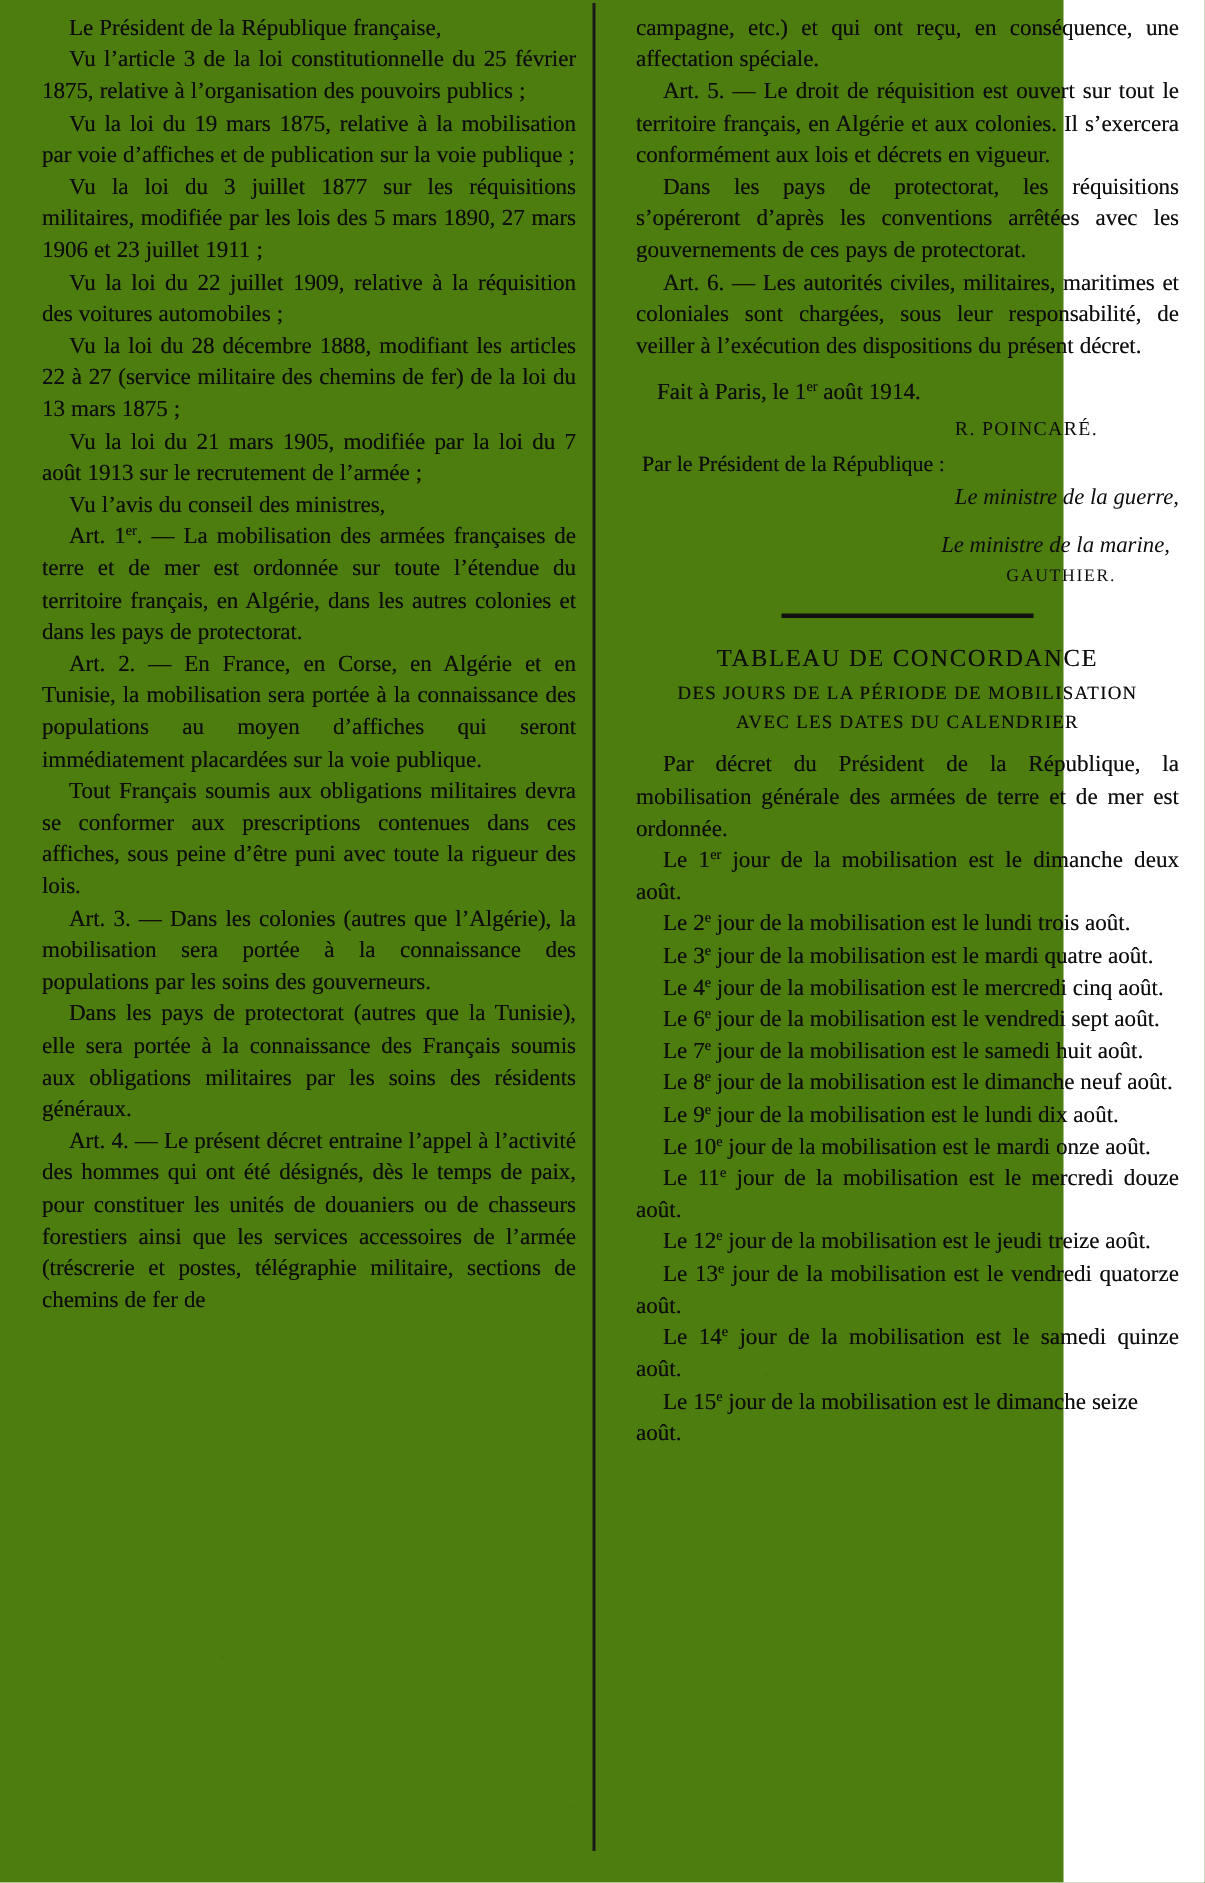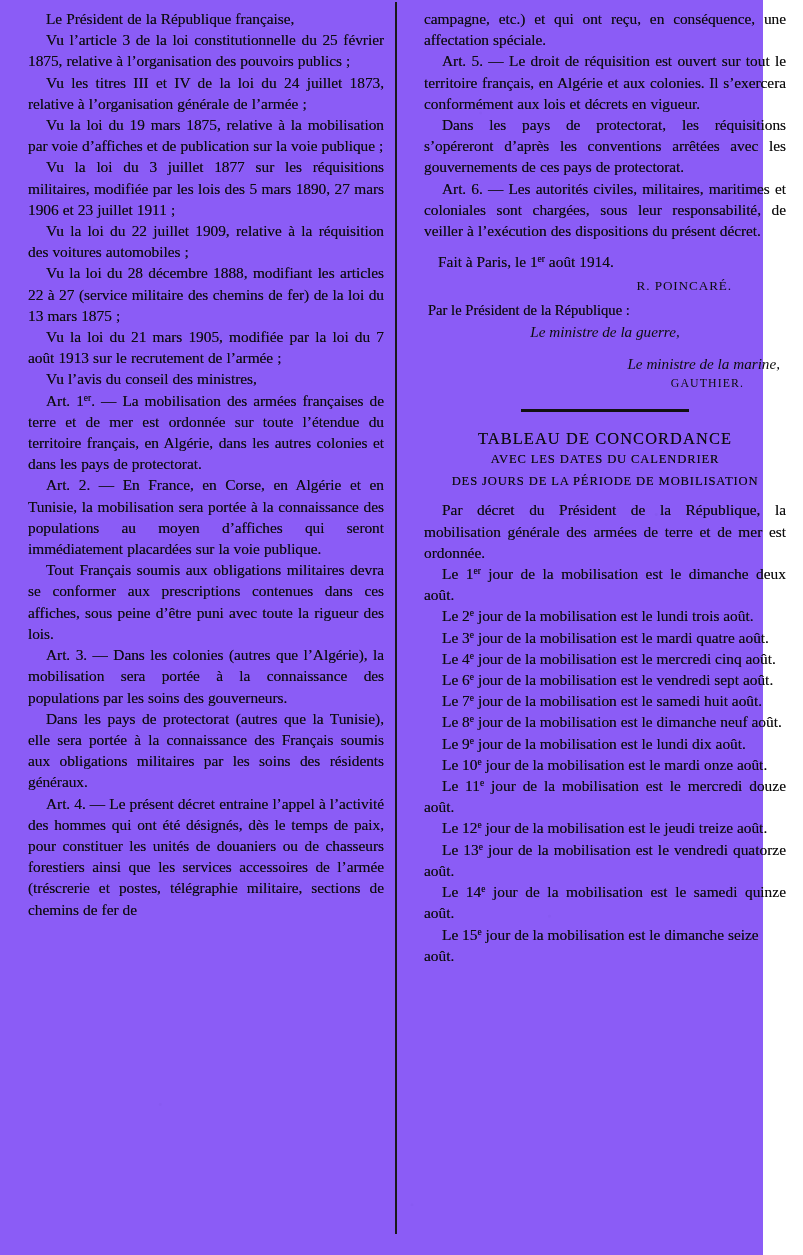--- a/index.html
+++ b/index.html
@@ -11,23 +11,23 @@
     width: 803px;
     height: 1255px;
     overflow: hidden;
     font-family: "Liberation Serif", "DejaVu Serif", serif;
     color: #0d0d0d;
   }
 
   
   #page {
     position: relative;
-    width: 763px;
+    width: 709px;
     height: 1255px;
-    background: #8b5cf6;
+    background: #4d7c0f;
     box-sizing: border-box;
   }
   
   #page::before {
     content: "";
     position: absolute;
     inset: 0;
     pointer-events: none;
     background:
       radial-gradient(circle at 12% 18%, rgba(0,0,0,0.030) 0 1px, transparent 2px),
@@ -109,21 +109,21 @@
     font-size: 14.6px;
     line-height: 20px;
     text-align: left;
     text-indent: 4px;
   }
   .sig-role {
     margin: 2px 0 0 0;
     font-size: 15.2px;
     line-height: 20px;
     font-style: italic;
-    text-align: center;
+    text-align: right;
   }
   .sig-role.right {
     text-align: right;
     padding-right: 6px;
     margin-top: 12px;
   }
   .sig-sub {
     margin: 1px 0 0 0;
     font-size: 11.8px;
     line-height: 17px;
@@ -195,21 +195,20 @@
 <div id="page">
 
   <div id="column-rule"></div>
 
   <div id="columns">
 
     <div class="column" id="col-left">
 
       <p class="para">Le Président de la République française,</p>
       <p class="para">Vu l’article 3 de la loi constitutionnelle du 25 février 1875, relative à l’organisation des pouvoirs publics ;</p>
-      <p class="para">Vu les titres III et IV de  la loi du 24 juillet 1873, relative à l’organisation générale de l’armée ;</p>
       <p class="para">Vu la loi du 19 mars 1875, relative à la mobilisation par voie d’affiches et de publication sur la voie publique ;</p>
       <p class="para">Vu la loi du 3 juillet 1877 sur les réquisitions militaires, modifiée par les lois des 5 mars 1890, 27 mars 1906 et 23 juillet 1911 ;</p>
       <p class="para">Vu la loi du 22 juillet 1909, relative à la réquisition des voitures automobiles ;</p>
       <p class="para">Vu la loi du 28 décembre 1888, modifiant les articles 22 à 27 (service militaire des chemins de fer) de la loi du 13 mars 1875 ;</p>
       <p class="para">Vu la loi du 21 mars 1905, modifiée par la loi du 7 août 1913 sur le recrutement de l’armée ;</p>
       <p class="para">Vu l’avis du conseil des ministres,</p>
 
 
       <p class="para">
         <span>Art. 1</span><sup>er</sup><span>.</span><span> — </span><span>La mobilisation des armées françaises de terre et de mer est ordonnée sur toute l’étendue du territoire français, en Algérie, dans les autres colonies et dans les pays de protectorat.</span>
@@ -256,22 +255,22 @@
       <p class="sig-intro">Par le Président de la République :</p>
 
       <p class="sig-role">Le ministre de la guerre,</p>
 
       <p class="sig-role right">Le ministre de la marine,</p>
       <p class="sig-sub right">GAUTHIER.</p>
 
       <hr class="section-rule">
 
       <p class="table-title">TABLEAU DE CONCORDANCE</p>
+      <p class="table-subtitle">DES JOURS DE LA PÉRIODE DE MOBILISATION</p>
       <p class="table-subtitle line2">AVEC LES DATES DU CALENDRIER</p>
-      <p class="table-subtitle">DES JOURS DE LA PÉRIODE DE MOBILISATION</p>
 
       <p class="tbl-intro">Par décret du Président de la République, la mobilisation générale des armées de terre et de mer est ordonnée.</p>
 
       <div id="day-entries">
           <p class="day-entry"><span>Le </span><span>1</span><sup>er</sup><span> jour de la mobilisation est le </span><span>dimanche deux août.</span></p>
           <p class="day-entry"><span>Le </span><span>2</span><sup>e</sup><span> jour de la mobilisation est le </span><span>lundi trois août.</span></p>
           <p class="day-entry"><span>Le </span><span>3</span><sup>e</sup><span> jour de la mobilisation est le </span><span>mardi quatre août.</span></p>
           <p class="day-entry"><span>Le </span><span>4</span><sup>e</sup><span> jour de la mobilisation est le </span><span>mercredi cinq août.</span></p>
           <p class="day-entry"><span>Le </span><span>6</span><sup>e</sup><span> jour de la mobilisation est le </span><span>vendredi sept août.</span></p>
           <p class="day-entry"><span>Le </span><span>7</span><sup>e</sup><span> jour de la mobilisation est le </span><span>samedi huit août.</span></p>

